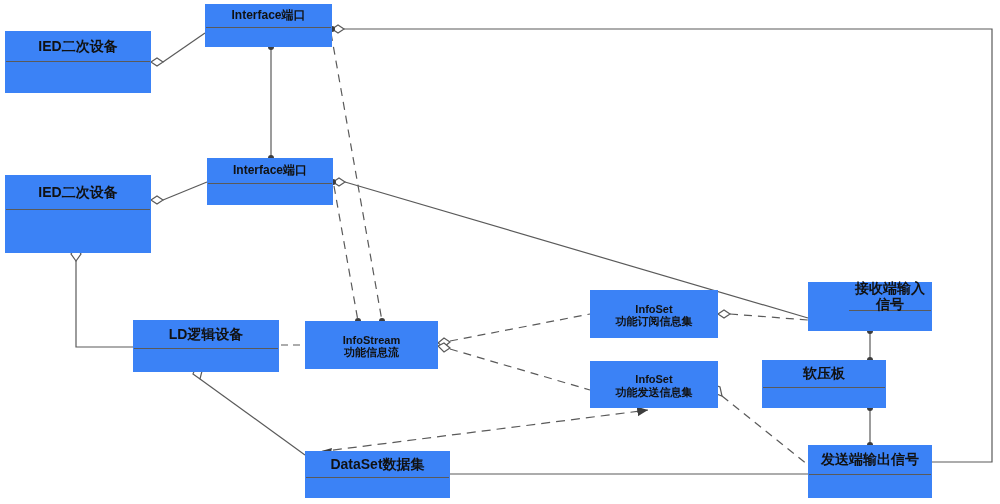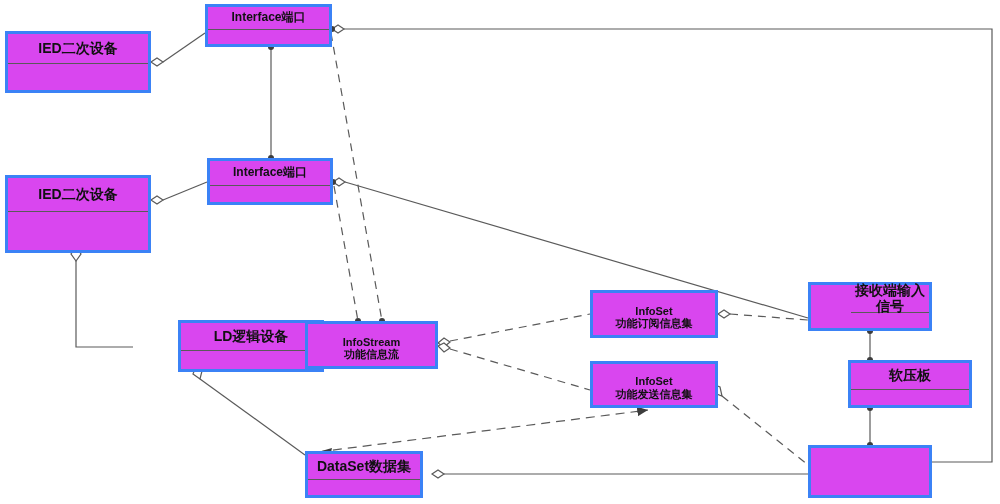--- a/index.html
+++ b/index.html
@@ -8,22 +8,22 @@
     width:1000px;height:504px;
     background:#ffffff;
     font-family:"Liberation Sans","DejaVu Sans",sans-serif;
     overflow:hidden;
   }
   #canvas{position:relative;width:1000px;height:504px;}
   svg#wires{position:absolute;left:0;top:0;width:1000px;height:504px;}
   .uml-box{
     position:absolute;
     box-sizing:border-box;
-    border:3px solid #3b82f6;
-    background:#d946ef;
+    border:1px solid #3b82f6;
+    background:#3b82f6;
   }
   .uml-head{
     box-sizing:border-box;
     border-bottom:1px solid #5a5a5a;
     display:flex;
     align-items:center;
     justify-content:center;
     text-align:center;
     font-weight:bold;
     color:#111111;
@@ -157,46 +157,47 @@
         <div class="uml-body" style="height: 18px;"></div>
       </div>
       <div class="uml-box" style="left: 5px; top: 175px; width: 146px; height: 78px;">
         <div class="uml-head t13" style="height: 34px;">IED二次设备</div>
         <div class="uml-body" style="height: 42px;"></div>
       </div>
       <div class="uml-box" style="left: 207px; top: 158px; width: 126px; height: 47px;">
         <div class="uml-head t12" style="height: 25px;">Interface端口</div>
         <div class="uml-body" style="height: 20px;"></div>
       </div>
-      <div class="uml-box" style="left: 133px; top: 320px; width: 146px; height: 52px; margin-left: 45px;">
+      <div class="uml-box" style="left: 133px; top: 320px; width: 146px; height: 52px;">
         <div class="uml-head t13" style="height: 28px;">LD逻辑设备</div>
         <div class="uml-body" style="height: 22px;"></div>
       </div>
       <div class="uml-box" style="left: 305px; top: 321px; width: 133px; height: 48px;">
         <div class="uml-head t115" style="height: 48px; border-bottom: none; text-align: center;">InfoStream
 功能信息流</div>
       </div>
       <div class="uml-box" style="left: 590px; top: 290px; width: 128px; height: 48px;">
         <div class="uml-head t115" style="height: 48px; border-bottom: none;">InfoSet
 功能订阅信息集</div>
       </div>
       <div class="uml-box" style="left: 590px; top: 361px; width: 128px; height: 47px;">
         <div class="uml-head t115" style="height: 47px; border-bottom: none;">InfoSet
 功能发送信息集</div>
       </div>
       <div class="uml-box" style="left: 808px; top: 282px; width: 124px; height: 49px; padding-left: 40px;">
         <div class="uml-head t13" style="height: 28px;">接收端输入信号</div>
         <div class="uml-body" style="height: 19px;"></div>
       </div>
-      <div class="uml-box" style="left: 848px; top: 360px; width: 124px; height: 48px;">
+      <div class="uml-box" style="left: 762px; top: 360px; width: 124px; height: 48px;">
         <div class="uml-head t13" style="height: 27px;">软压板</div>
         <div class="uml-body" style="height: 19px;"></div>
       </div>
       <div class="uml-box" style="left: 808px; top: 445px; width: 124px; height: 53px;">
+        <div class="uml-head t13" style="height: 29px;">发送端输出信号</div>
         <div class="uml-body" style="height: 22px;"></div>
       </div>
-      <div class="uml-box" style="left: 305px; top: 451px; width: 118px; height: 47px;">
+      <div class="uml-box" style="left: 305px; top: 451px; width: 145px; height: 47px;">
         <div class="uml-head t13" style="height: 26px;">DataSet数据集</div>
         <div class="uml-body" style="height: 19px;"></div>
       </div>
     </div>
 
 </div>
 
 </body></html>

